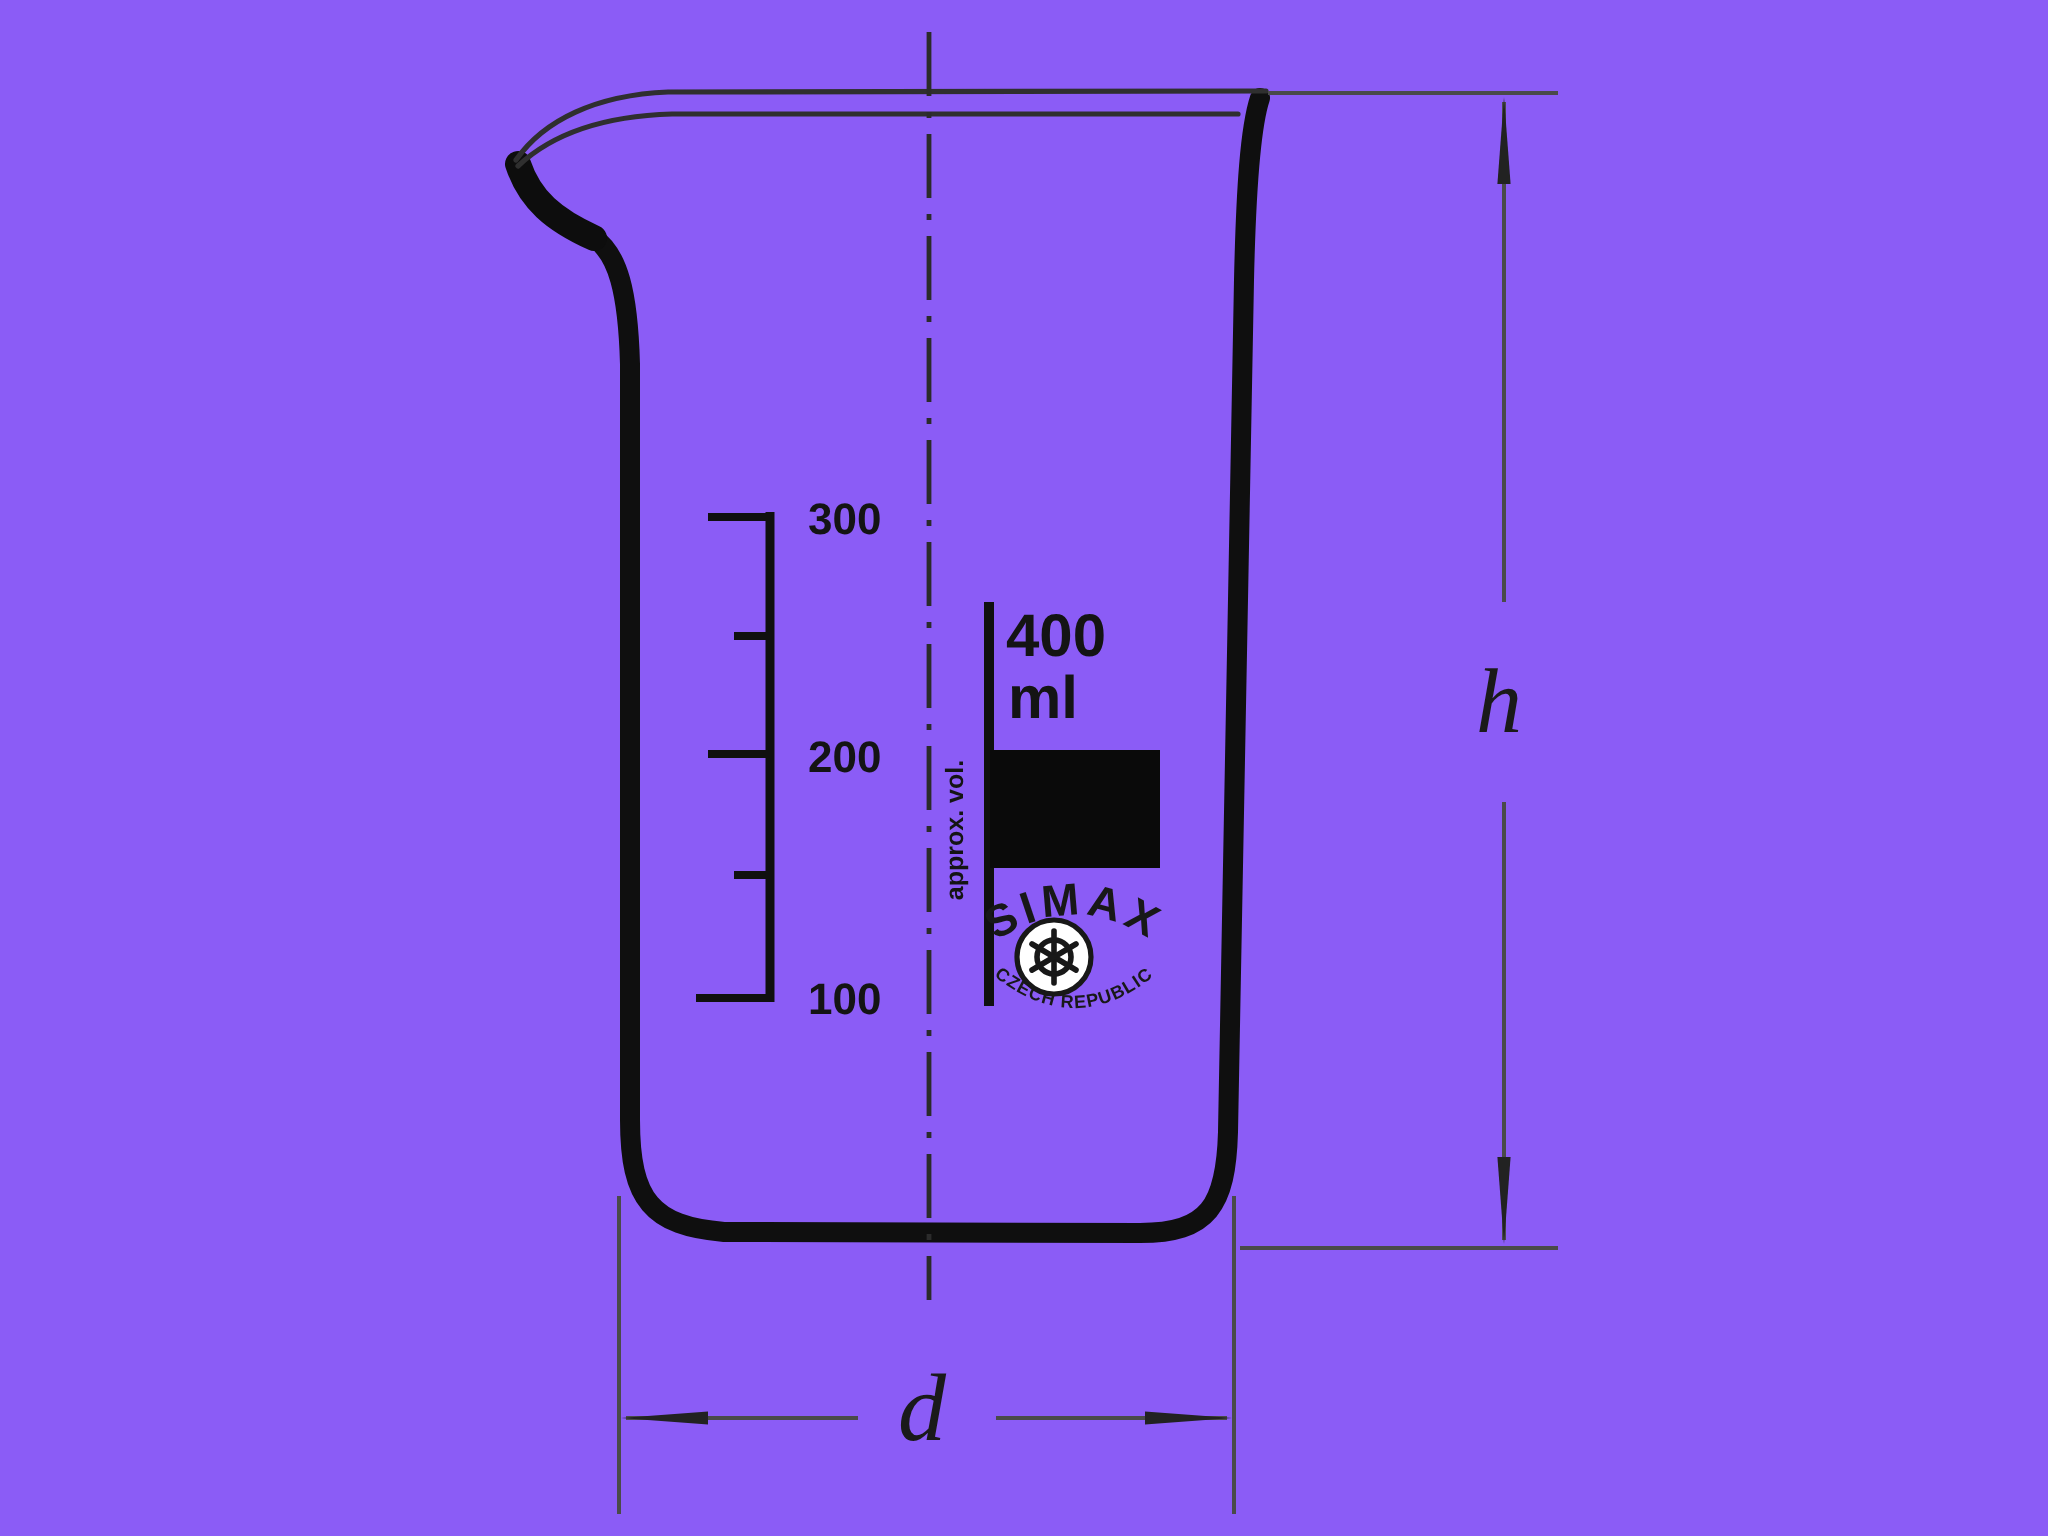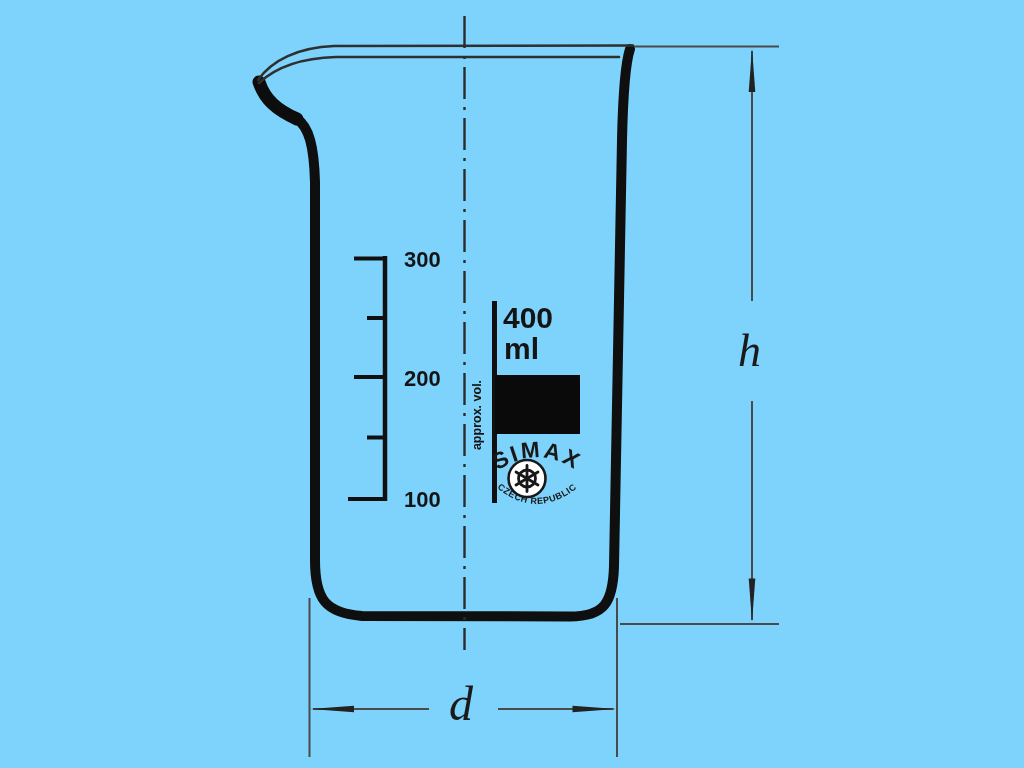--- a/index.html
+++ b/index.html
@@ -1,17 +1,17 @@
 <!DOCTYPE html>
 <html><head>
 <meta charset="utf-8">
 <style>
   html,body{margin:0;padding:0;background:#ffffff;}
   .stage{
-    position:relative;width:1024px;height:768px;background:#7dd3fc;overflow:hidden;
+    position:relative;width:1024px;height:768px;background:#8b5cf6;overflow:hidden;
     font-family:"Liberation Sans",sans-serif;
   }
   svg{position:absolute;left:0;top:0;}
   .num{font-family:"Liberation Sans",sans-serif;font-weight:bold;fill:#141414;}
   .dimlbl{font-family:"Liberation Serif",serif;font-style:italic;fill:#1a1a1a;}
   .logo-txt{font-family:"Liberation Sans",sans-serif;font-weight:bold;fill:#181818;}
 </style>
 </head>
 <body>
 

